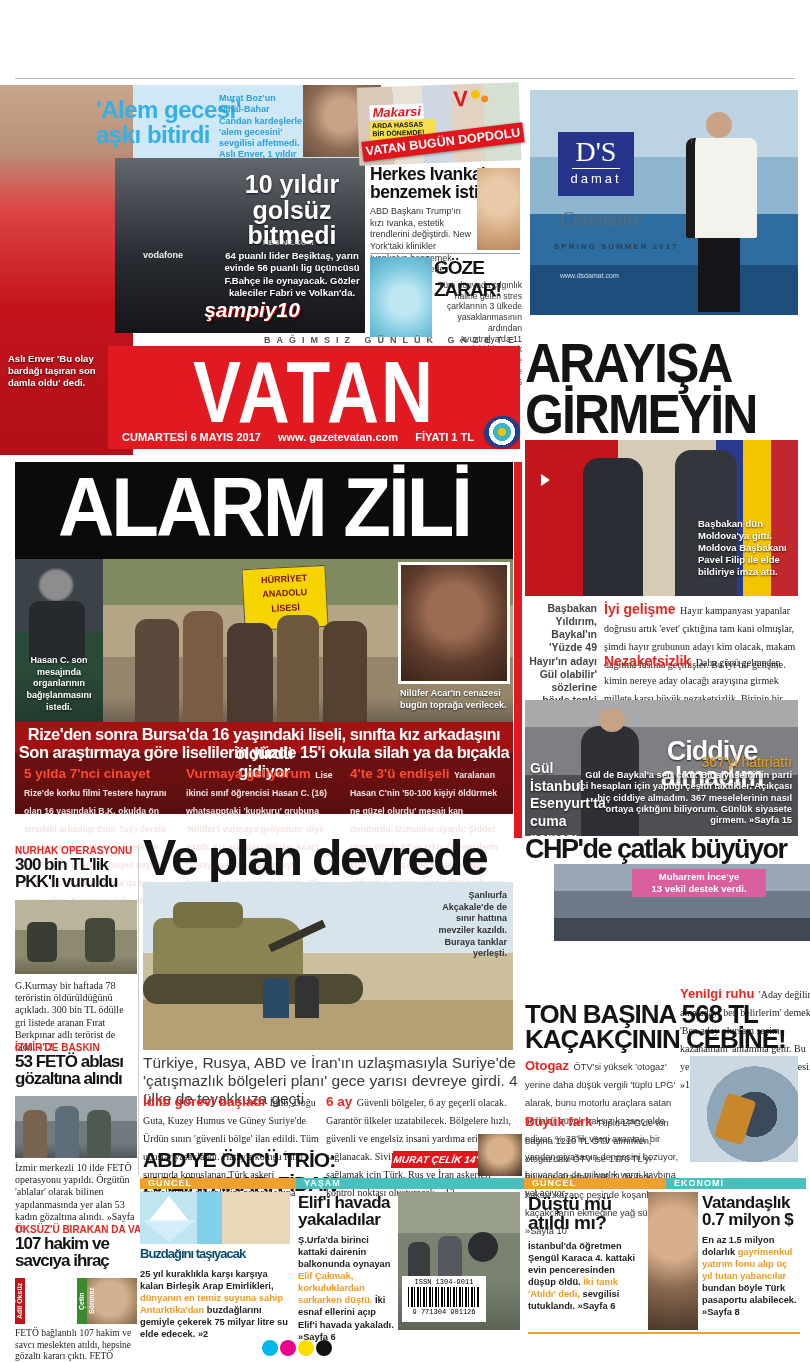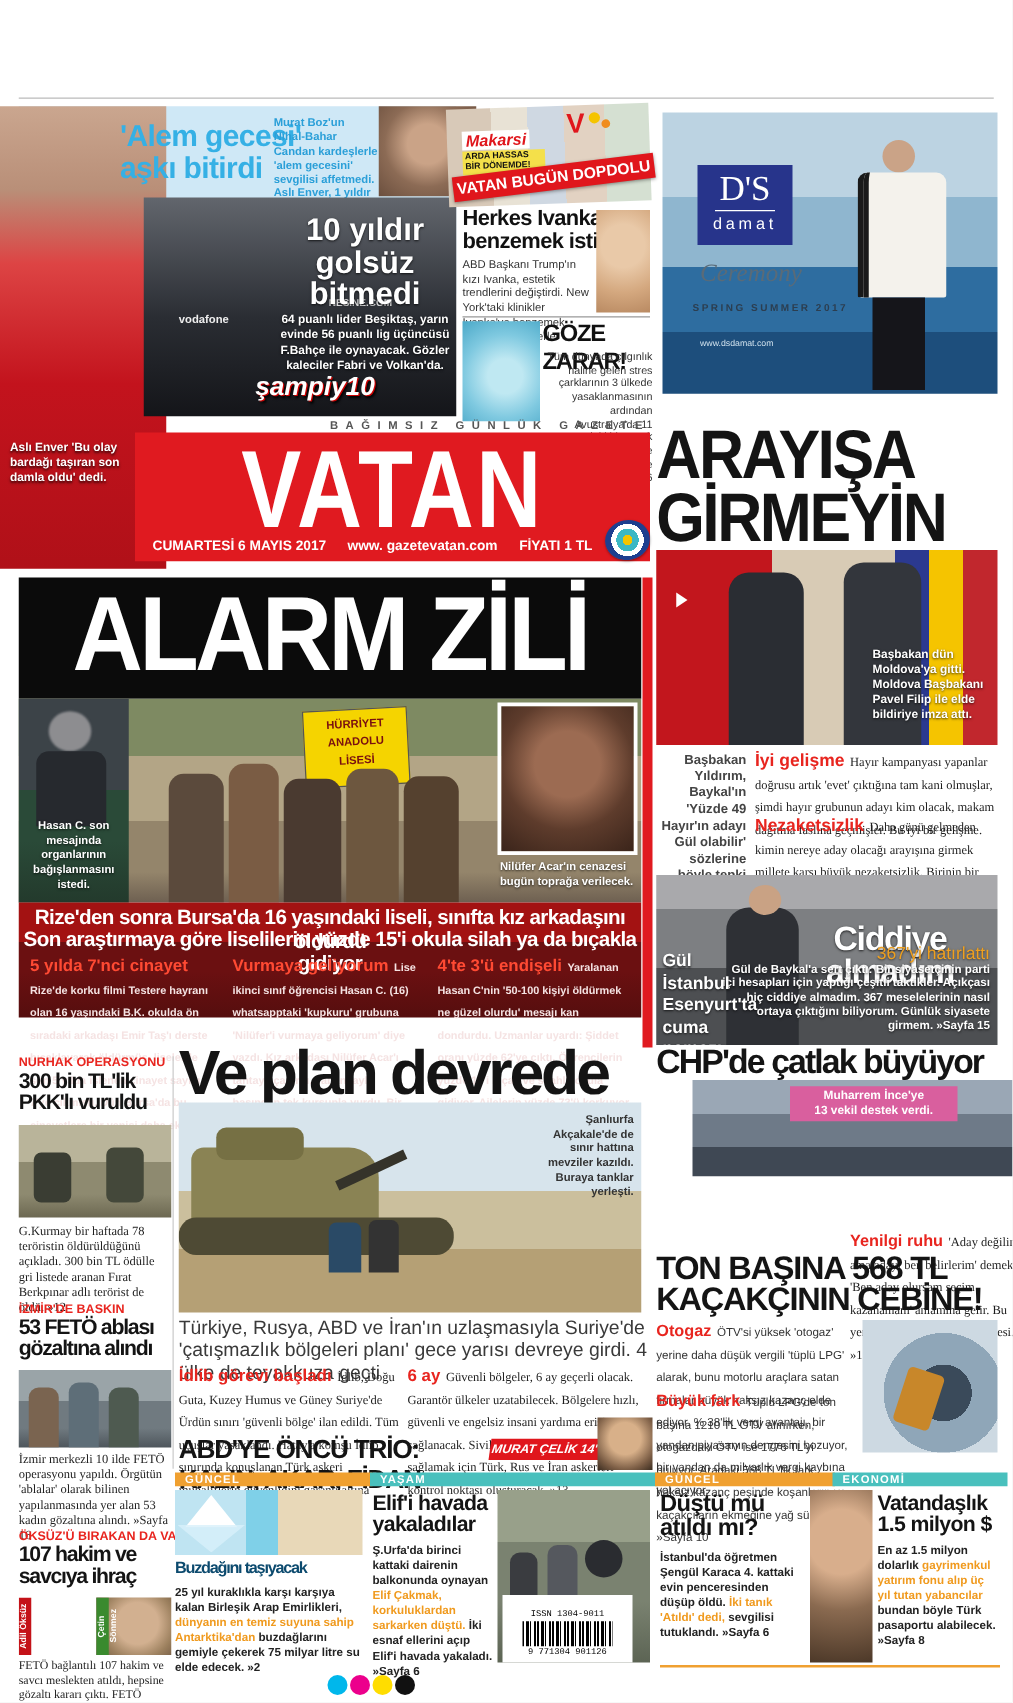--- a/index.html
+++ b/index.html
@@ -260,36 +260,36 @@
 
   <div class="abs prel" style="left:298px;top:1194px;width:98px;font-size:17px;font-weight:900;color:#141414;line-height:1;letter-spacing:-0.5px;">Elif'i havada
 yakaladılar</div>
   <div class="abs" style="left:298px;top:1234px;width:96px;font-size:9.3px;font-weight:bold;line-height:1.3;color:#222;">
     <span>Ş.Urfa'da birinci kattaki dairenin balkonunda oynayan </span><span class="hl-or">Elif Çakmak, korkuluklardan sarkarken düştü. </span><span>İki esnaf ellerini açıp Elif'i havada yakaladı. »Sayfa 6</span>
   </div>
   <div class="ph" style="left:398px;top:1192px;width:122px;height:138px;background:linear-gradient(180deg,#98a08a 0 30%,#7a8270 30% 65%,#5c6454 100%);">
     <div style="position:absolute;left:10px;top:50px;width:22px;height:50px;background:#3a3c40;border-radius:8px 8px 0 0;"></div>
     <div style="position:absolute;left:40px;top:44px;width:24px;height:56px;background:#55585e;border-radius:8px 8px 0 0;"></div>
     <div style="position:absolute;left:70px;top:40px;width:30px;height:30px;border-radius:50%;background:#2a2c30;"></div>
-    <div class="abs" style="left:4px;top:84px;width:80px;height:42px;background:#fff;padding:12px;">
+    <div class="abs" style="left:4px;top:84px;width:80px;height:42px;background:#fff;padding:2px;">
       <div style="font-family:'Liberation Mono',monospace;font-size:7px;text-align:center;">ISSN 1304-9011</div>
       <div style="height:20px;margin:1px 4px;background:repeating-linear-gradient(90deg,#000 0 1px,#fff 1px 3px,#000 3px 5px,#fff 5px 6px);"></div>
       <div style="font-family:'Liberation Mono',monospace;font-size:7px;text-align:center;">9 771304 901126</div>
     </div>
   </div>
 
   <div class="abs prel" style="left:528px;top:1194px;width:120px;font-size:19px;font-weight:900;color:#141414;line-height:1;letter-spacing:-0.5px;">Düştü mü
 atıldı mı?</div>
   <div class="abs" style="left:528px;top:1240px;width:116px;font-size:9.3px;font-weight:bold;line-height:1.3;color:#222;">
     <span>İstanbul'da öğretmen Şengül Karaca 4. kattaki evin penceresinden düşüp öldü. </span><span class="hl-or">İki tanık 'Atıldı' dedi, </span><span>sevgilisi tutuklandı. »Sayfa 6</span>
   </div>
   <div class="ph" style="left:648px;top:1192px;width:50px;height:138px;background:radial-gradient(circle at 50% 30%,#d8ae8c 0 26%,#8a6a50 55%,#4c3828 100%);"></div>
 
   <div class="abs prel" style="left:702px;top:1194px;width:100px;font-size:17px;font-weight:900;color:#141414;line-height:1;letter-spacing:-0.5px;">Vatandaşlık
-1.5 milyon $</div>
+0.7 milyon $</div>
   <div class="abs" style="left:702px;top:1234px;width:98px;font-size:9.3px;font-weight:bold;line-height:1.3;color:#222;">
     <span>En az 1.5 milyon dolarlık </span><span class="hl-or">gayrimenkul yatırım fonu alıp üç yıl tutan yabancılar </span><span>bundan böyle Türk pasaportu alabilecek. »Sayfa 8</span>
   </div>
   <div class="abs" style="left:528px;top:1332px;width:272px;height:2px;background:#f0a030;"></div>
 
   <div class="dot" style="left:262px;top:1340px;background:#00b7eb;"></div>
   <div class="dot" style="left:280px;top:1340px;background:#ec008c;"></div>
   <div class="dot" style="left:298px;top:1340px;background:#ffdd00;"></div>
   <div class="dot" style="left:316px;top:1340px;background:#111;"></div>
 

